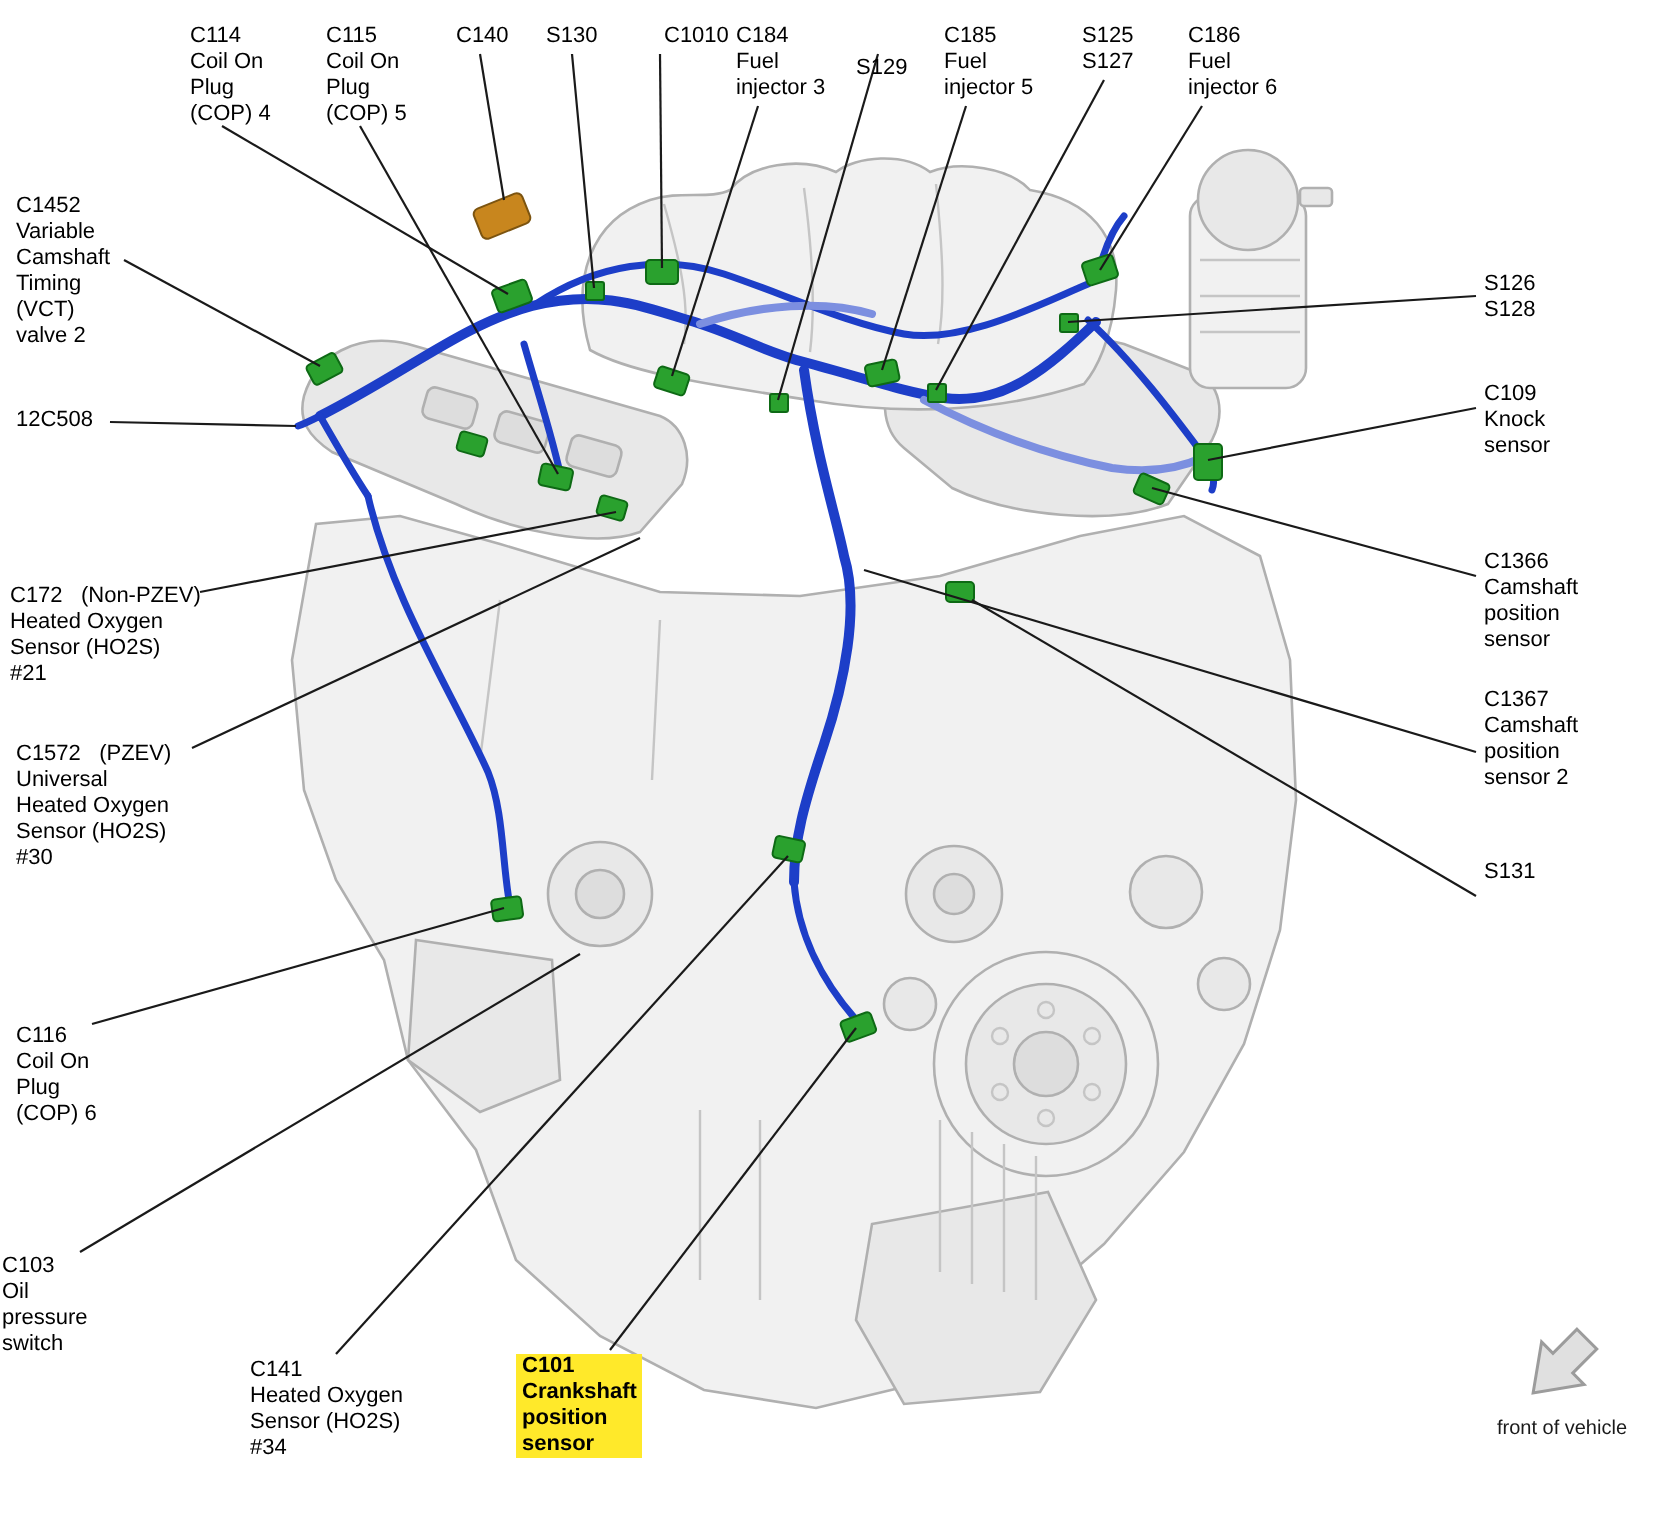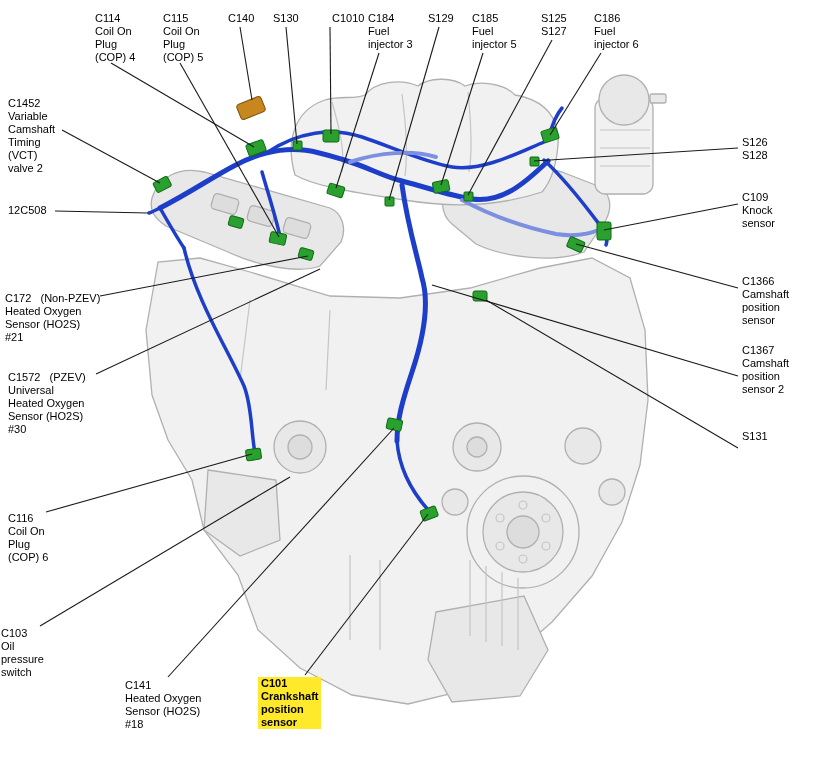--- a/index.html
+++ b/index.html
@@ -171,21 +171,21 @@
   <div class="callout" style="left:163px;top:12px">C115
 Coil On
 Plug
 (COP) 5</div>
   <div class="callout" style="left:228px;top:12px">C140</div>
   <div class="callout" style="left:273px;top:12px">S130</div>
   <div class="callout" style="left:332px;top:12px">C1010</div>
   <div class="callout" style="left:368px;top:12px">C184
 Fuel
 injector 3</div>
-  <div class="callout" style="left:428px;top:12px">S129</div>
+  <div class="callout" style="left:428px;top:28px">S129</div>
   <div class="callout" style="left:472px;top:12px">C185
 Fuel
 injector 5</div>
   <div class="callout" style="left:541px;top:12px">S125
 S127</div>
   <div class="callout" style="left:594px;top:12px">C186
 Fuel
 injector 6</div>
 
   <div class="callout" style="left:8px;top:97px">C1452
@@ -209,35 +209,41 @@
 Plug
 (COP) 6</div>
   <div class="callout" style="left:1px;top:627px">C103
 Oil
 pressure
 switch</div>
 
   <div class="callout" style="left:125px;top:679px">C141
 Heated Oxygen
 Sensor (HO2S)
-#18</div>
+#34</div>
   <div class="callout highlight" style="left:258px;top:677px">C101
 Crankshaft
 position
 sensor</div>
 
   <div class="callout" style="left:742px;top:136px">S126
 S128</div>
   <div class="callout" style="left:742px;top:191px">C109
 Knock
 sensor</div>
   <div class="callout" style="left:742px;top:275px">C1366
 Camshaft
 position
 sensor</div>
   <div class="callout" style="left:742px;top:344px">C1367
 Camshaft
 position
 sensor 2</div>
   <div class="callout" style="left:742px;top:430px">S131</div>
 
+  <div class="front-of-vehicle">
+    <svg width="96" height="46" viewBox="0 0 96 46">
+      <path class="fov-arrow" transform="translate(47,21) rotate(45)" d="M-7,-19 L7,-19 L7,-2 L15,-2 L0,19 L-15,-2 L-7,-2 Z"></path>
+    </svg>
+    <div class="fov-text">front of vehicle</div>
+  </div>
 
 </div>
 
 </body></html>

